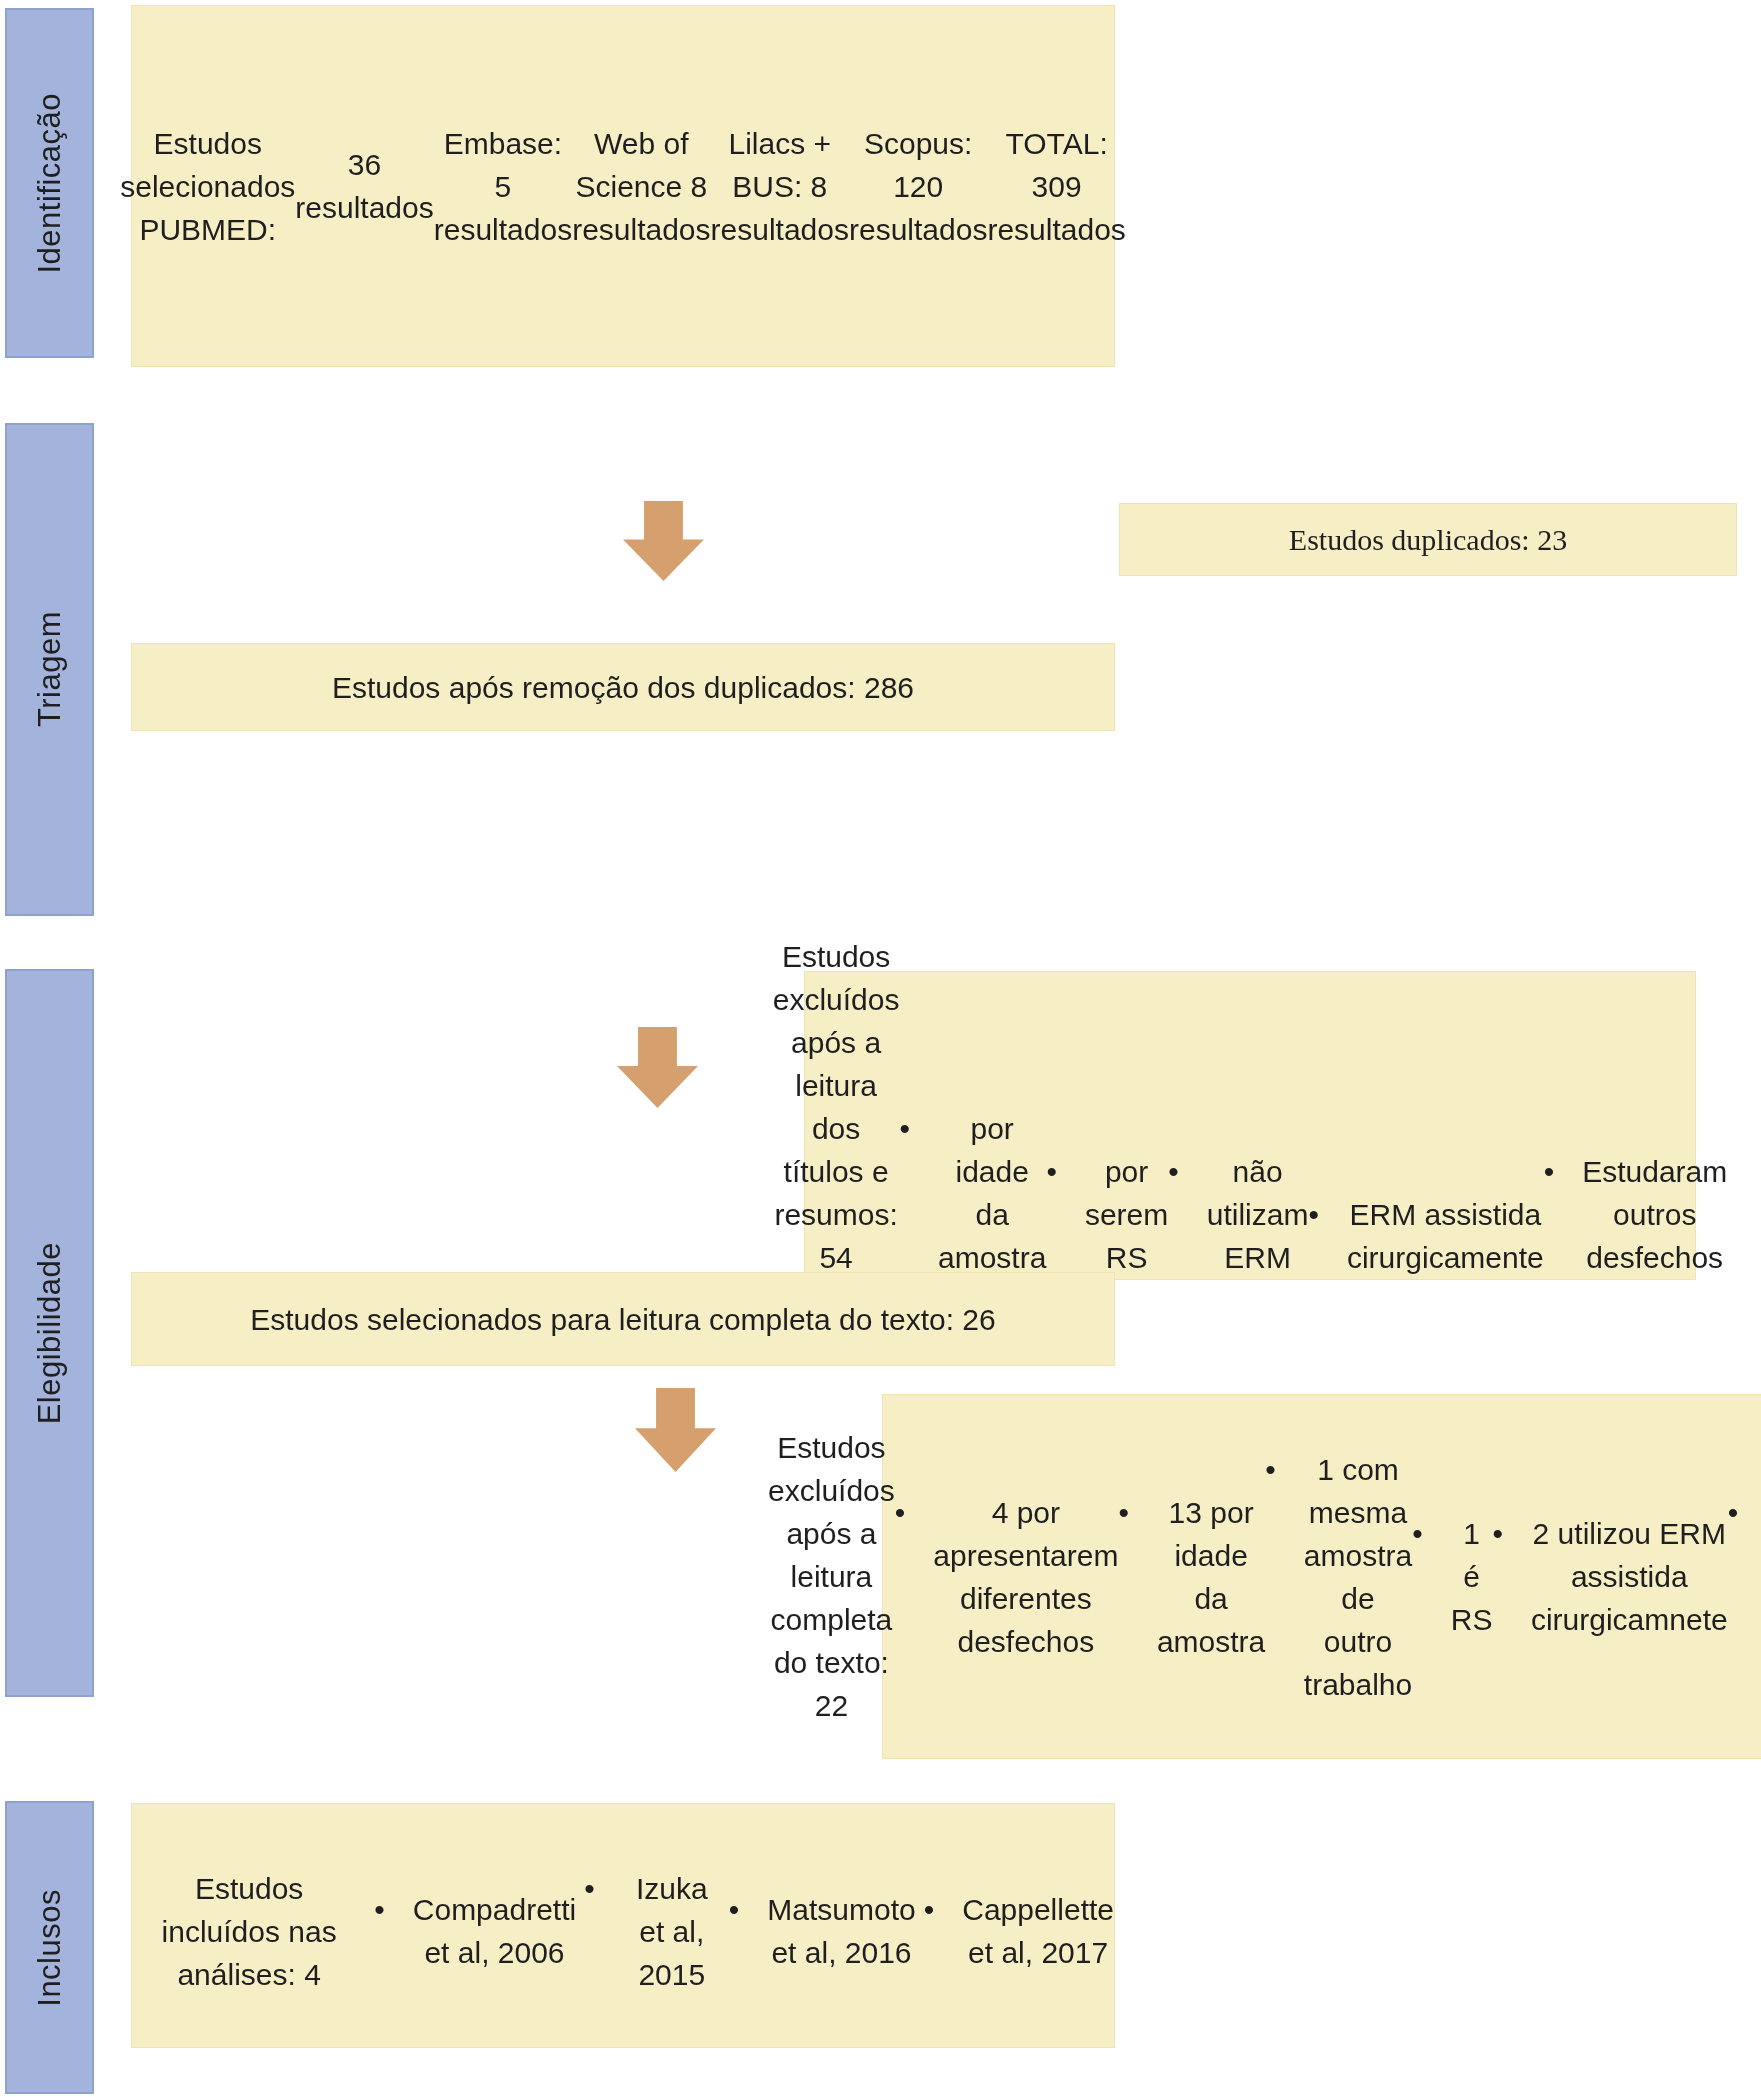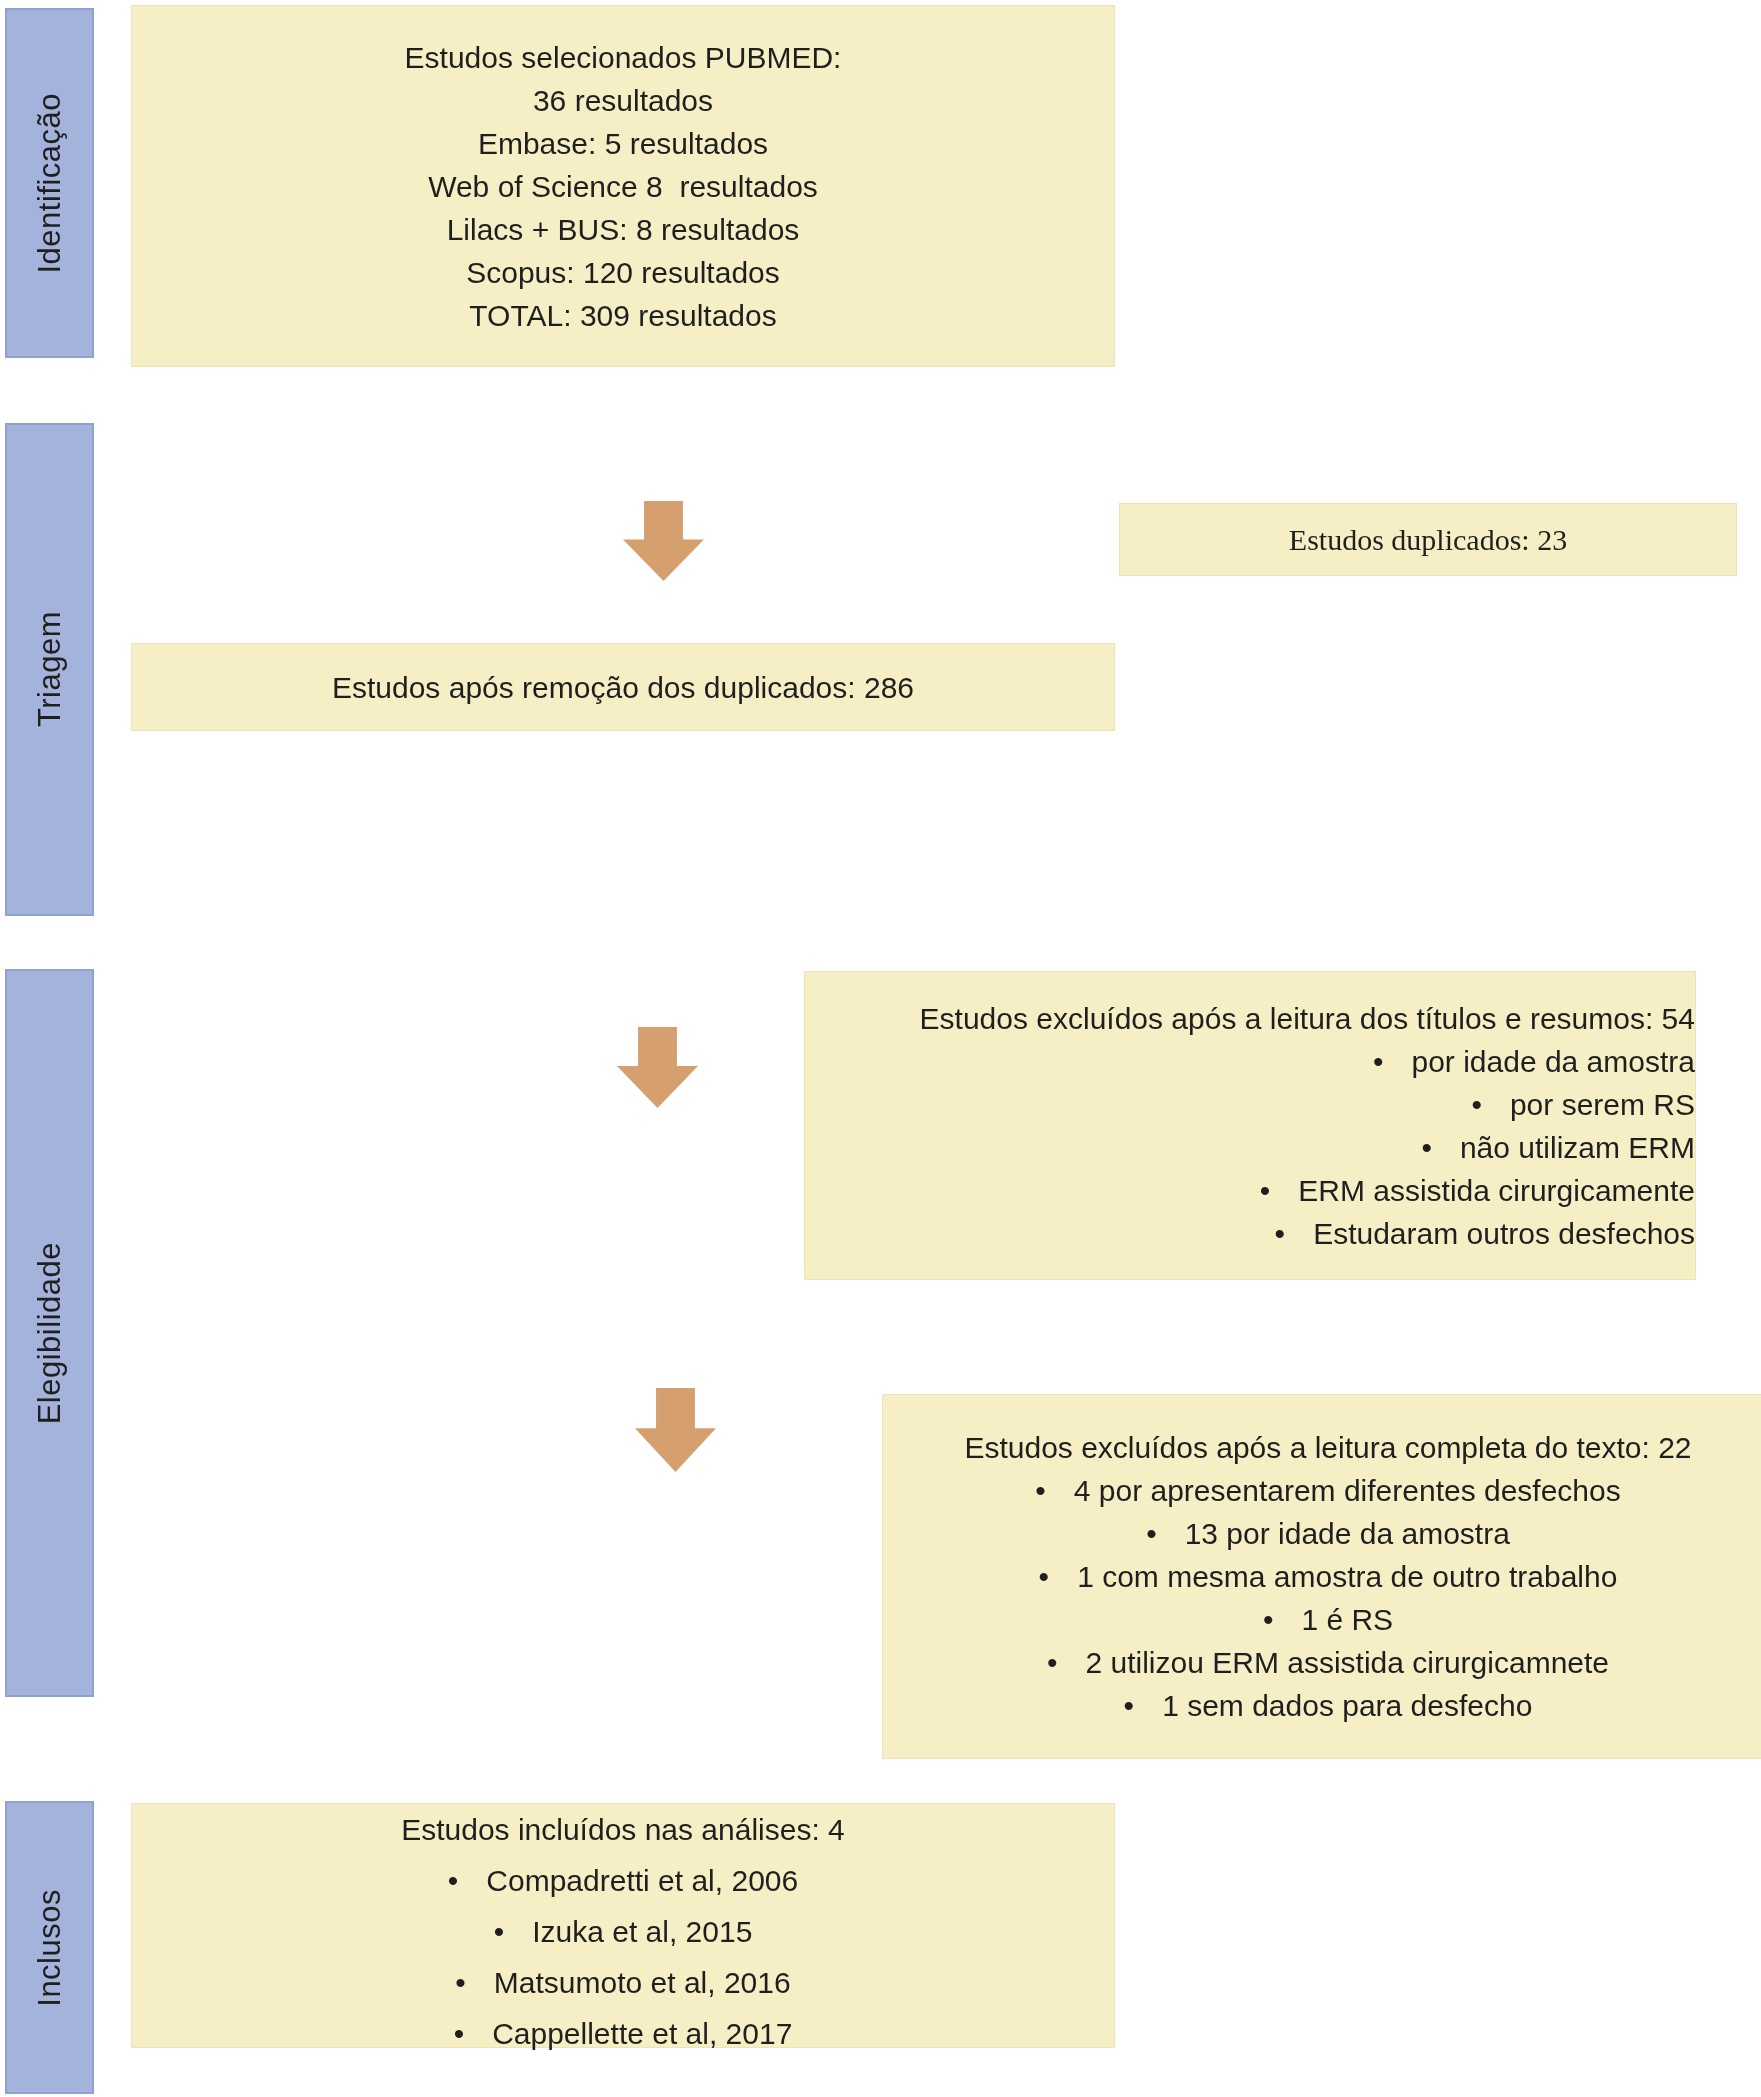--- a/index.html
+++ b/index.html
@@ -28,21 +28,21 @@
     transform: rotate(180deg);
     font-size: 31px;
     letter-spacing: 0.5px;
   }
   .box {
     position: absolute;
     background: var(--box-fill, #f6efc6);
     border: 1.6px solid var(--box-border, #eee3b2);
     box-sizing: border-box;
     display: flex;
-    flex-direction: column;
+    flex-direction: row;
     justify-content: center;
     align-items: center;
     text-align: center;
     font-size: 30px;
     line-height: 43px;
   }
   .line { white-space: pre-wrap; }
   .bullet { display: flex; justify-content: center; gap: 28px; }
   .bdot { flex: 0 0 auto; }
   .arrow {
@@ -108,20 +108,23 @@
       <span>ERM assistida cirurgicamente</span>
     </div>
     <div class="line bullet">
       <span class="bdot">•</span>
       <span>Estudaram outros desfechos</span>
     </div>
   </div>
 
   <div class="arrow" style="left:617px; top:1027px; width:81px; height:81px;"></div>
 
+  <div class="box" style="left:131px; top:1272px; width:984px; height:94px;">
+    <div class="line">Estudos selecionados para leitura completa do texto: 26</div>
+  </div>
 
   <div class="arrow" style="left:635px; top:1388px; width:81px; height:84px;"></div>
 
   <div class="box" style="left:882px; top:1394px; width:892px; height:365px;">
     <div class="line">Estudos excluídos após a leitura completa do texto: 22</div>
     <div class="line bullet">
       <span class="bdot">•</span>
       <span>4 por apresentarem diferentes desfechos</span>
     </div>
     <div class="line bullet">

